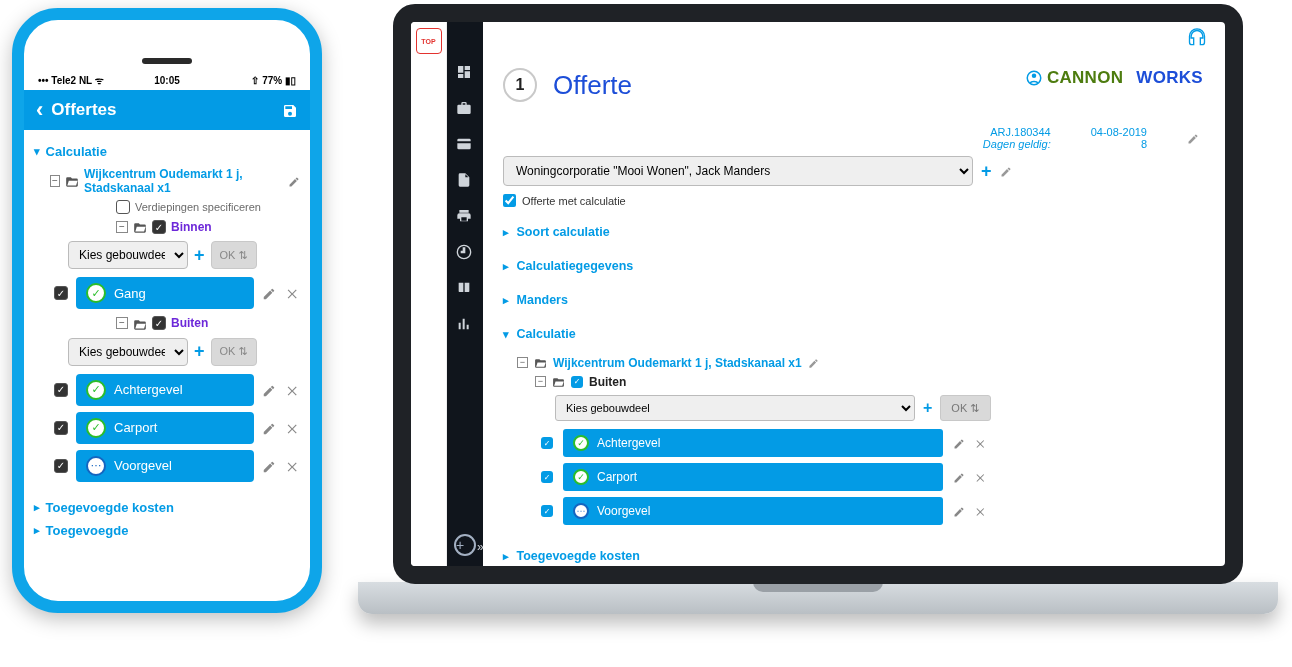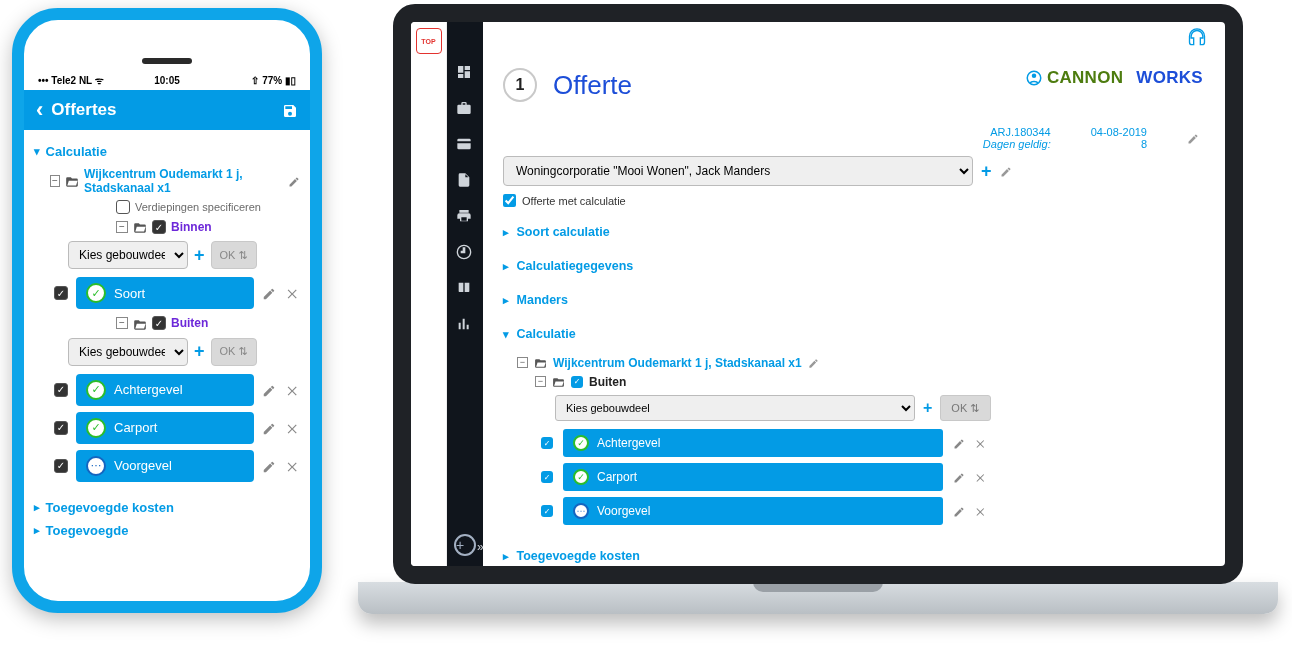--- a/index.html
+++ b/index.html
@@ -241,21 +241,21 @@
       </div>
       <div class="sel-row">
         <select title="Kies gebouwdeel"><option>Kies gebouwdeel</option></select>
         <span class="plus">+</span>
         <button class="okbtn"><span>OK</span> ⇅</button>
       </div>
       <div class="item-row">
         <span class="chk on">✓</span>
         <div class="pill">
             <span class="ico">✓</span>
-            <span>Soort</span>
+            <span>Gang</span>
           </div>
         <div class="tools">
             <span><svg class="icon">
                 <use href="#i-pencil"></use>
               </svg></span>
             <span><svg class="icon">
                 <use href="#i-x"></use>
               </svg></span>
           </div>
       </div>

